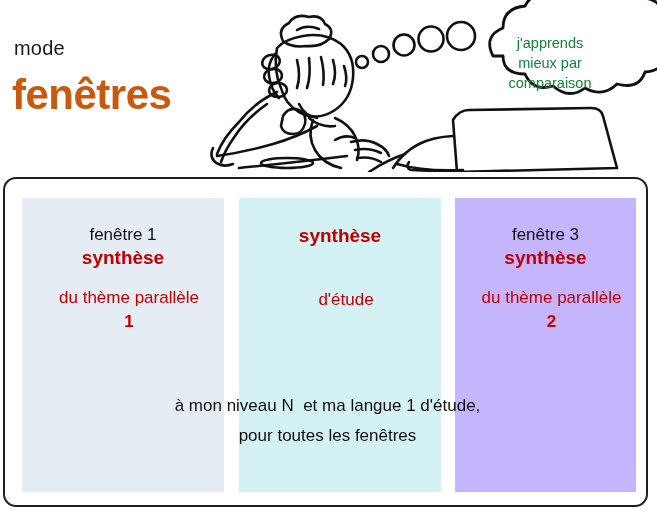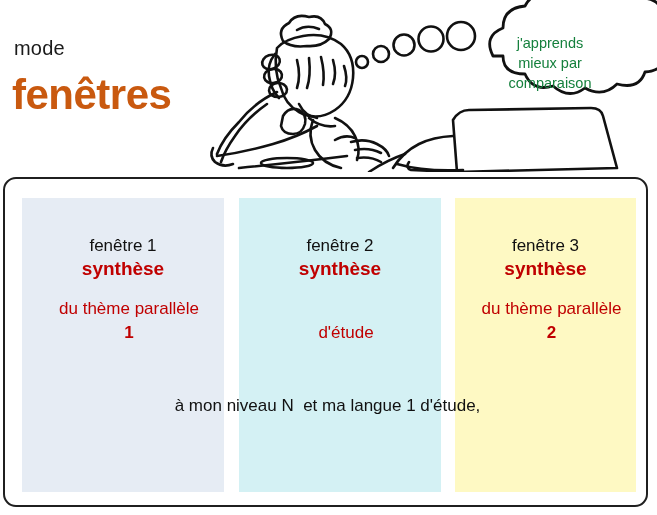--- a/index.html
+++ b/index.html
@@ -89,21 +89,21 @@
   .column {
     position: absolute;
     top: 19px;
     height: 294px;
   }
   .column.c1 { left: 17px;  width: 202px; }
   .column.c2 { left: 234px; width: 202px; }
   .column.c3 { left: 450px; width: 181px; }
 
   .col-inner {
-    padding-top: 37px;
+    padding-top: 26px;
     text-align: center;
   }
 
   .col-window {
     font-size: 17px;
     line-height: 22px;
     color: #111111;
   }
 
   .col-synthese {
@@ -240,40 +240,40 @@
         <div class="col-detail">
           <span>du thème parallèle</span>
           <br>
           <b>1</b>
         </div>
       </div>
     </div>
 
     <div class="column c2" style="background:#d4f1f4">
       <div class="col-inner">
-        <div class="col-window">fenêtre 2</div>
         <div class="col-synthese">synthèse</div>
         <div class="col-detail">
           <br>
           <span>d'étude</span>
         </div>
       </div>
     </div>
 
-    <div class="column c3" style="background:#fef9c3">
+    <div class="column c3" style="background:#c4b5fd">
       <div class="col-inner">
         <div class="col-window">fenêtre 3</div>
         <div class="col-synthese">synthèse</div>
         <div class="col-detail">
           <span>du thème parallèle</span>
           <br>
           <b>2</b>
         </div>
       </div>
     </div>
 
   </div>
 
   <div id="footer-text">
     <span>à mon niveau N  et ma langue 1 d'étude,</span>
+    <span>pour toutes les fenêtres</span>
   </div>
 
 </div>
 
 </body></html>

